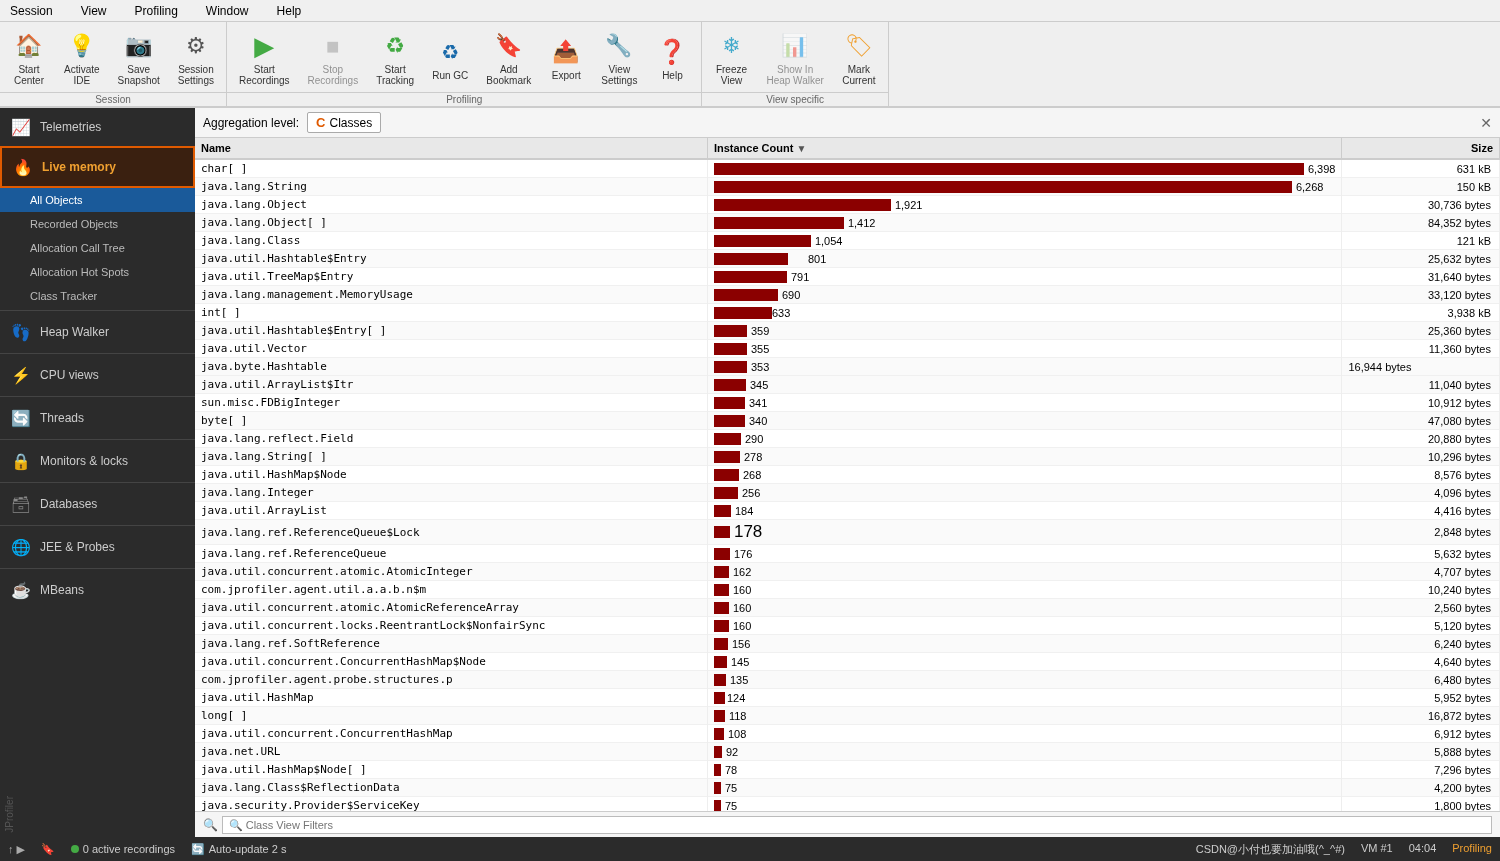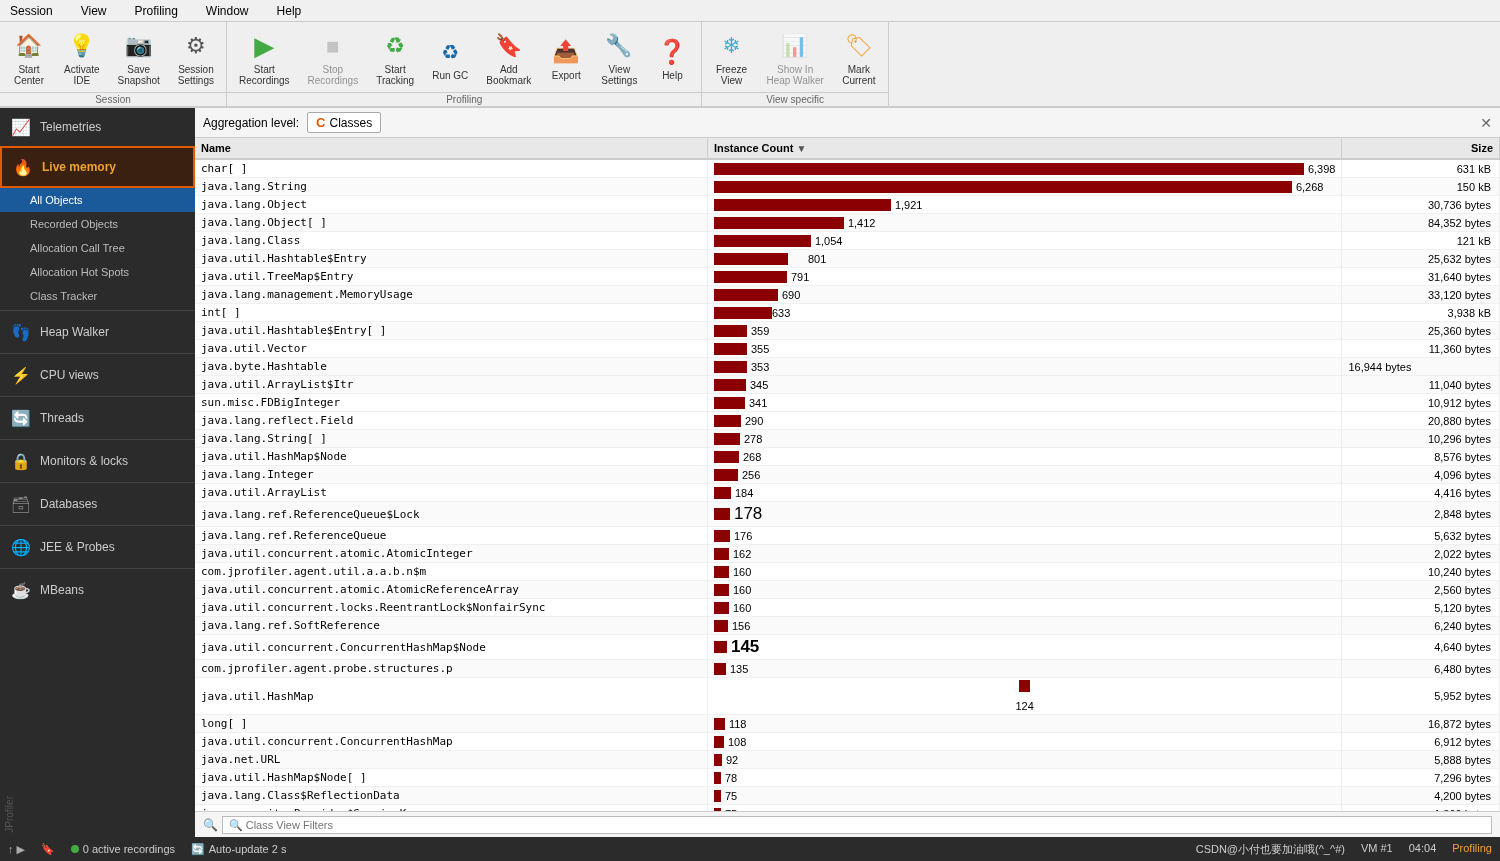--- a/index.html
+++ b/index.html
@@ -394,20 +394,30 @@
             <tr style="background: rgb(255, 255, 255);">
               <td style="font-family: monospace; font-size: 11px;">sun.misc.FDBigInteger</td>
               <td style="padding: 2px 6px;">
                 <div style="display: flex; align-items: center; gap: 4px;">
                   <div style="height: 12px; width: 31px; background: rgb(139, 0, 0); display: inline-block; min-width: 4px;"></div>
                   <span style="font-size: 11px;">341</span>
                 </div>
               </td>
               <td style="text-align: right; padding-right: 8px;">10,912 bytes</td>
             </tr>
+            <tr style="background: rgb(250, 250, 250);">
+              <td style="font-family: monospace; font-size: 11px;">byte[ ]</td>
+              <td style="padding: 2px 6px;">
+                <div style="display: flex; align-items: center; gap: 4px;">
+                  <div style="height: 12px; width: 31px; background: rgb(139, 0, 0); display: inline-block; min-width: 4px;"></div>
+                  <span style="font-size: 11px;">340</span>
+                </div>
+              </td>
+              <td style="text-align: right; padding-right: 8px;">47,080 bytes</td>
+            </tr>
             <tr style="background: rgb(255, 255, 255);">
               <td style="font-family: monospace; font-size: 11px;">java.lang.reflect.Field</td>
               <td style="padding: 2px 6px;">
                 <div style="display: flex; align-items: center; gap: 4px;">
                   <div style="height: 12px; width: 27px; background: rgb(139, 0, 0); display: inline-block; min-width: 4px;"></div>
                   <span style="font-size: 11px;">290</span>
                 </div>
               </td>
               <td style="text-align: right; padding-right: 8px;">20,880 bytes</td>
             </tr>
@@ -472,21 +482,21 @@
               <td style="text-align: right; padding-right: 8px;">5,632 bytes</td>
             </tr>
             <tr style="background: rgb(250, 250, 250);">
               <td style="font-family: monospace; font-size: 11px;">java.util.concurrent.atomic.AtomicInteger</td>
               <td style="padding: 2px 6px;">
                 <div style="display: flex; align-items: center; gap: 4px;">
                   <div style="height: 12px; width: 15px; background: rgb(139, 0, 0); display: inline-block; min-width: 4px;"></div>
                   <span style="font-size: 11px;">162</span>
                 </div>
               </td>
-              <td style="text-align: right; padding-right: 8px;">2,022 bytes</td>
+              <td style="text-align: right; padding-right: 8px;">4,707 bytes</td>
             </tr>
             <tr style="background: rgb(255, 255, 255);">
               <td style="font-family: monospace; font-size: 11px;">com.jprofiler.agent.util.a.a.b.n$m</td>
               <td style="padding: 2px 6px;">
                 <div style="display: flex; align-items: center; gap: 4px;">
                   <div style="height: 12px; width: 15px; background: rgb(139, 0, 0); display: inline-block; min-width: 4px;"></div>
                   <span style="font-size: 11px;">160</span>
                 </div>
               </td>
               <td style="text-align: right; padding-right: 8px;">10,240 bytes</td>
@@ -519,39 +529,39 @@
                   <span style="font-size: 11px;">156</span>
                 </div>
               </td>
               <td style="text-align: right; padding-right: 8px;">6,240 bytes</td>
             </tr>
             <tr style="background: rgb(255, 255, 255);">
               <td style="font-family: monospace; font-size: 11px;">java.util.concurrent.ConcurrentHashMap$Node</td>
               <td style="padding: 2px 6px;">
                 <div style="display: flex; align-items: center; gap: 4px;">
                   <div style="height: 12px; width: 13px; background: rgb(139, 0, 0); display: inline-block; min-width: 4px;"></div>
-                  <span style="font-size: 17px; font-weight: bold;">145</span>
+                  <span style="font-size: 11px;">145</span>
                 </div>
               </td>
               <td style="text-align: right; padding-right: 8px;">4,640 bytes</td>
             </tr>
             <tr style="background: rgb(250, 250, 250);">
               <td style="font-family: monospace; font-size: 11px;">com.jprofiler.agent.probe.structures.p</td>
               <td style="padding: 2px 6px;">
                 <div style="display: flex; align-items: center; gap: 4px;">
                   <div style="height: 12px; width: 12px; background: rgb(139, 0, 0); display: inline-block; min-width: 4px;"></div>
                   <span style="font-size: 11px;">135</span>
                 </div>
               </td>
               <td style="text-align: right; padding-right: 8px;">6,480 bytes</td>
             </tr>
             <tr style="background: rgb(255, 255, 255);">
               <td style="font-family: monospace; font-size: 11px;">java.util.HashMap</td>
               <td style="padding: 2px 6px;">
-                <div style="display: flex; align-items: center; gap: 8px; flex-direction: column;">
+                <div style="display: flex; align-items: center; gap: 2px;">
                   <div style="height: 12px; width: 11px; background: rgb(139, 0, 0); display: inline-block; min-width: 4px;"></div>
                   <span style="font-size: 11px;">124</span>
                 </div>
               </td>
               <td style="text-align: right; padding-right: 8px;">5,952 bytes</td>
             </tr>
             <tr style="background: rgb(250, 250, 250);">
               <td style="font-family: monospace; font-size: 11px;">long[ ]</td>
               <td style="padding: 2px 6px;">
                 <div style="display: flex; align-items: center; gap: 4px;">

